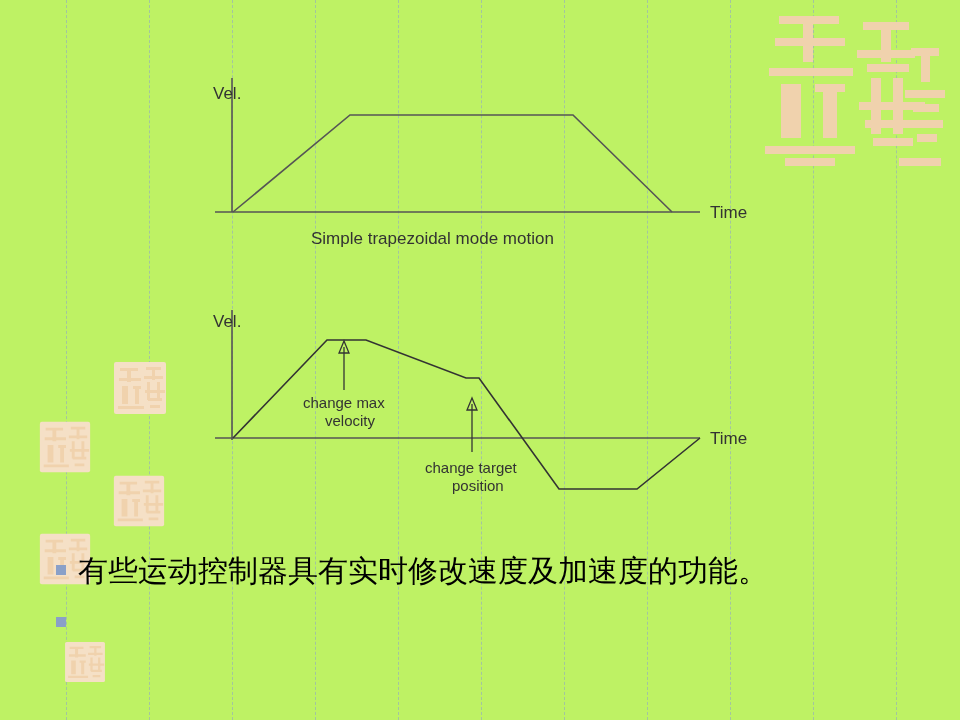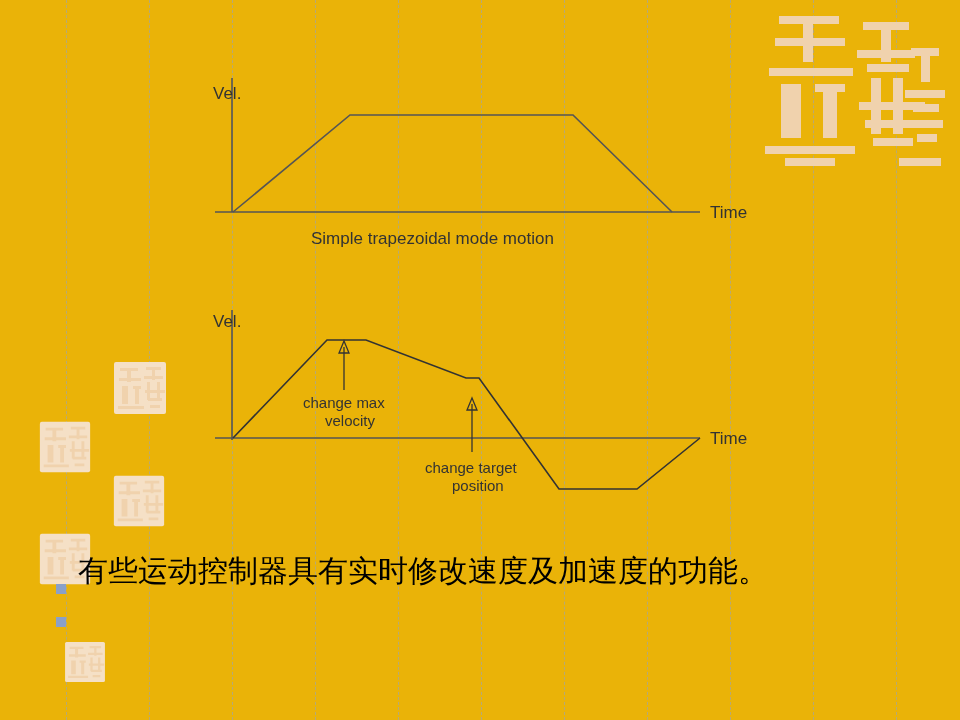--- a/index.html
+++ b/index.html
@@ -12,21 +12,21 @@
     background: #ffffff;
     font-family: "Liberation Sans", sans-serif;
     overflow: hidden;
     position: relative;
   }
   .slide {
     position: absolute;
     inset: 0;
     width: 960px;
     height: 720px;
-    background: #eab308;
+    background: #bef264;
   }
   
   .grid-bg {
     position: absolute;
     inset: 0;
     background-image:
       repeating-linear-gradient(to right,
         rgba(120,140,200,0.30) 0px, rgba(120,140,200,0.30) 1px,
         rgba(255,255,255,0) 1px, rgba(255,255,255,0) 10px,
         rgba(120,140,200,0.30) 10px);
@@ -56,21 +56,21 @@
     height: 540px;
   }
   .bullets {
     position: absolute;
     left: 40px;
     top: 548px;
     width: 900px;
   }
   .bullet-row {
     display: flex;
-    align-items: flex-end;
+    align-items: flex-start;
     margin: 0 0 6px 0;
   }
   .bullet-marker {
     width: 10px;
     height: 10px;
     background: #8aa0c8;
     margin: 17px 12px 0 16px;
     flex: 0 0 auto;
   }
   .bullet-text {

